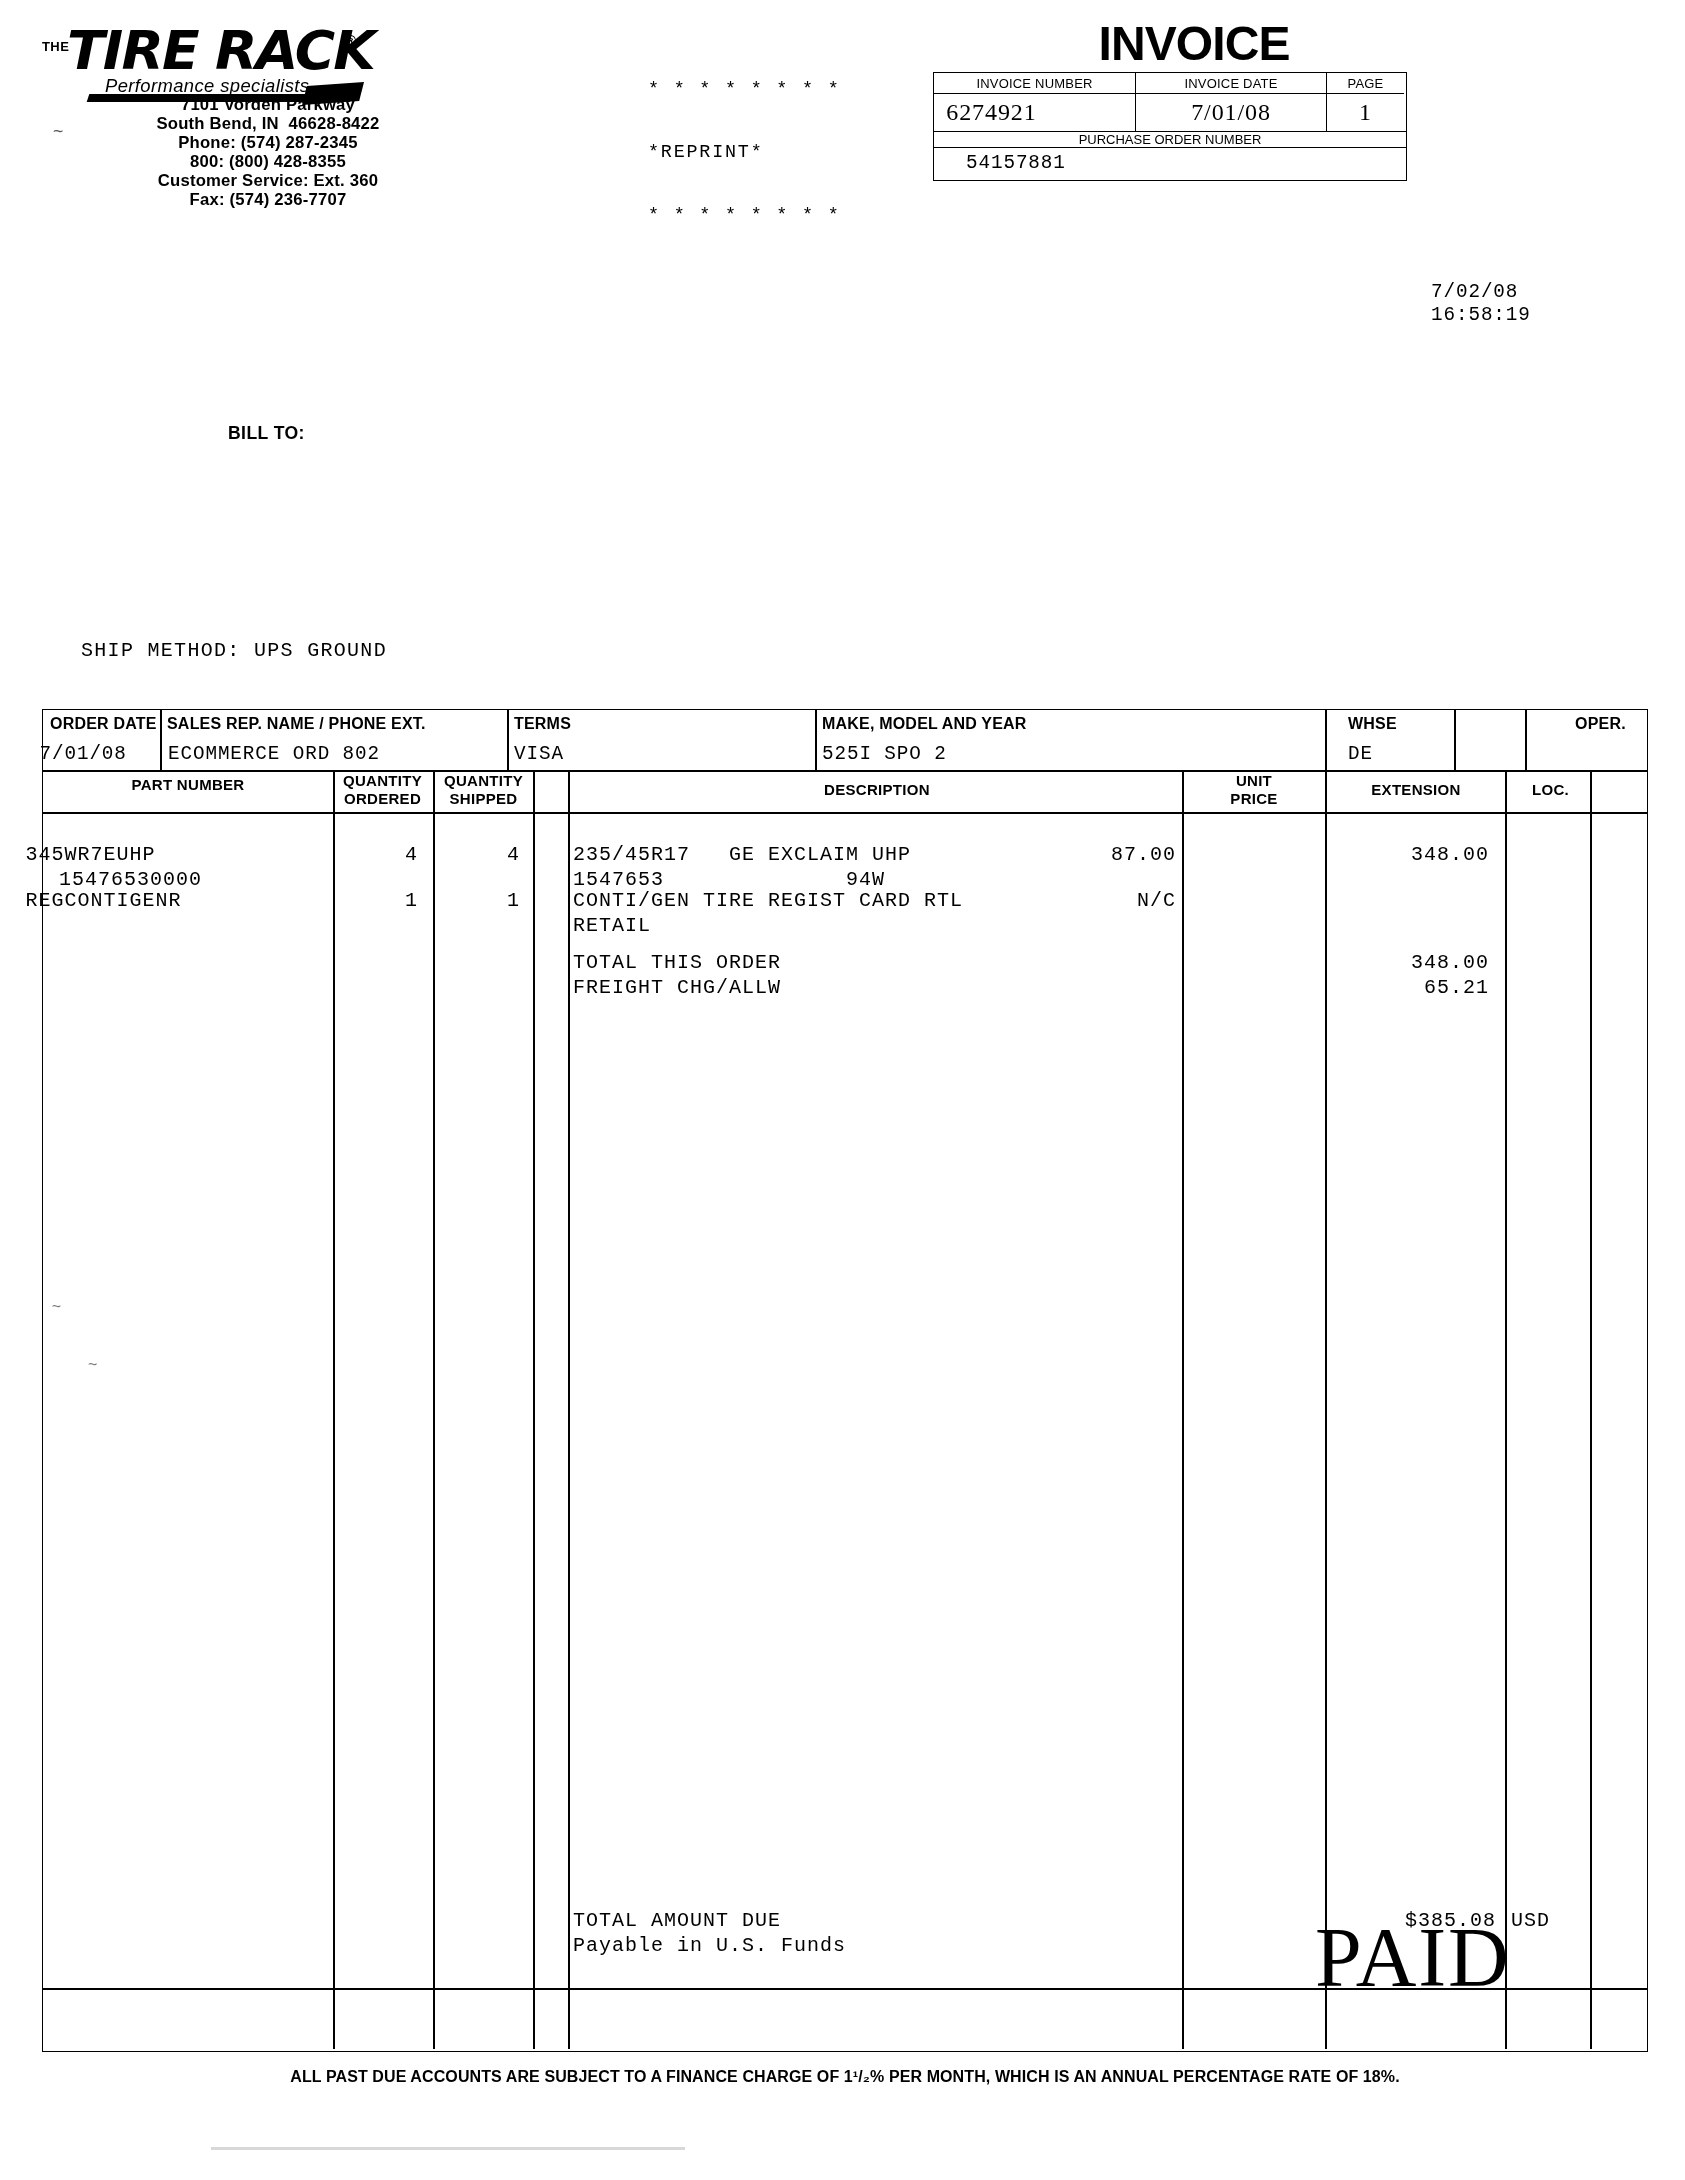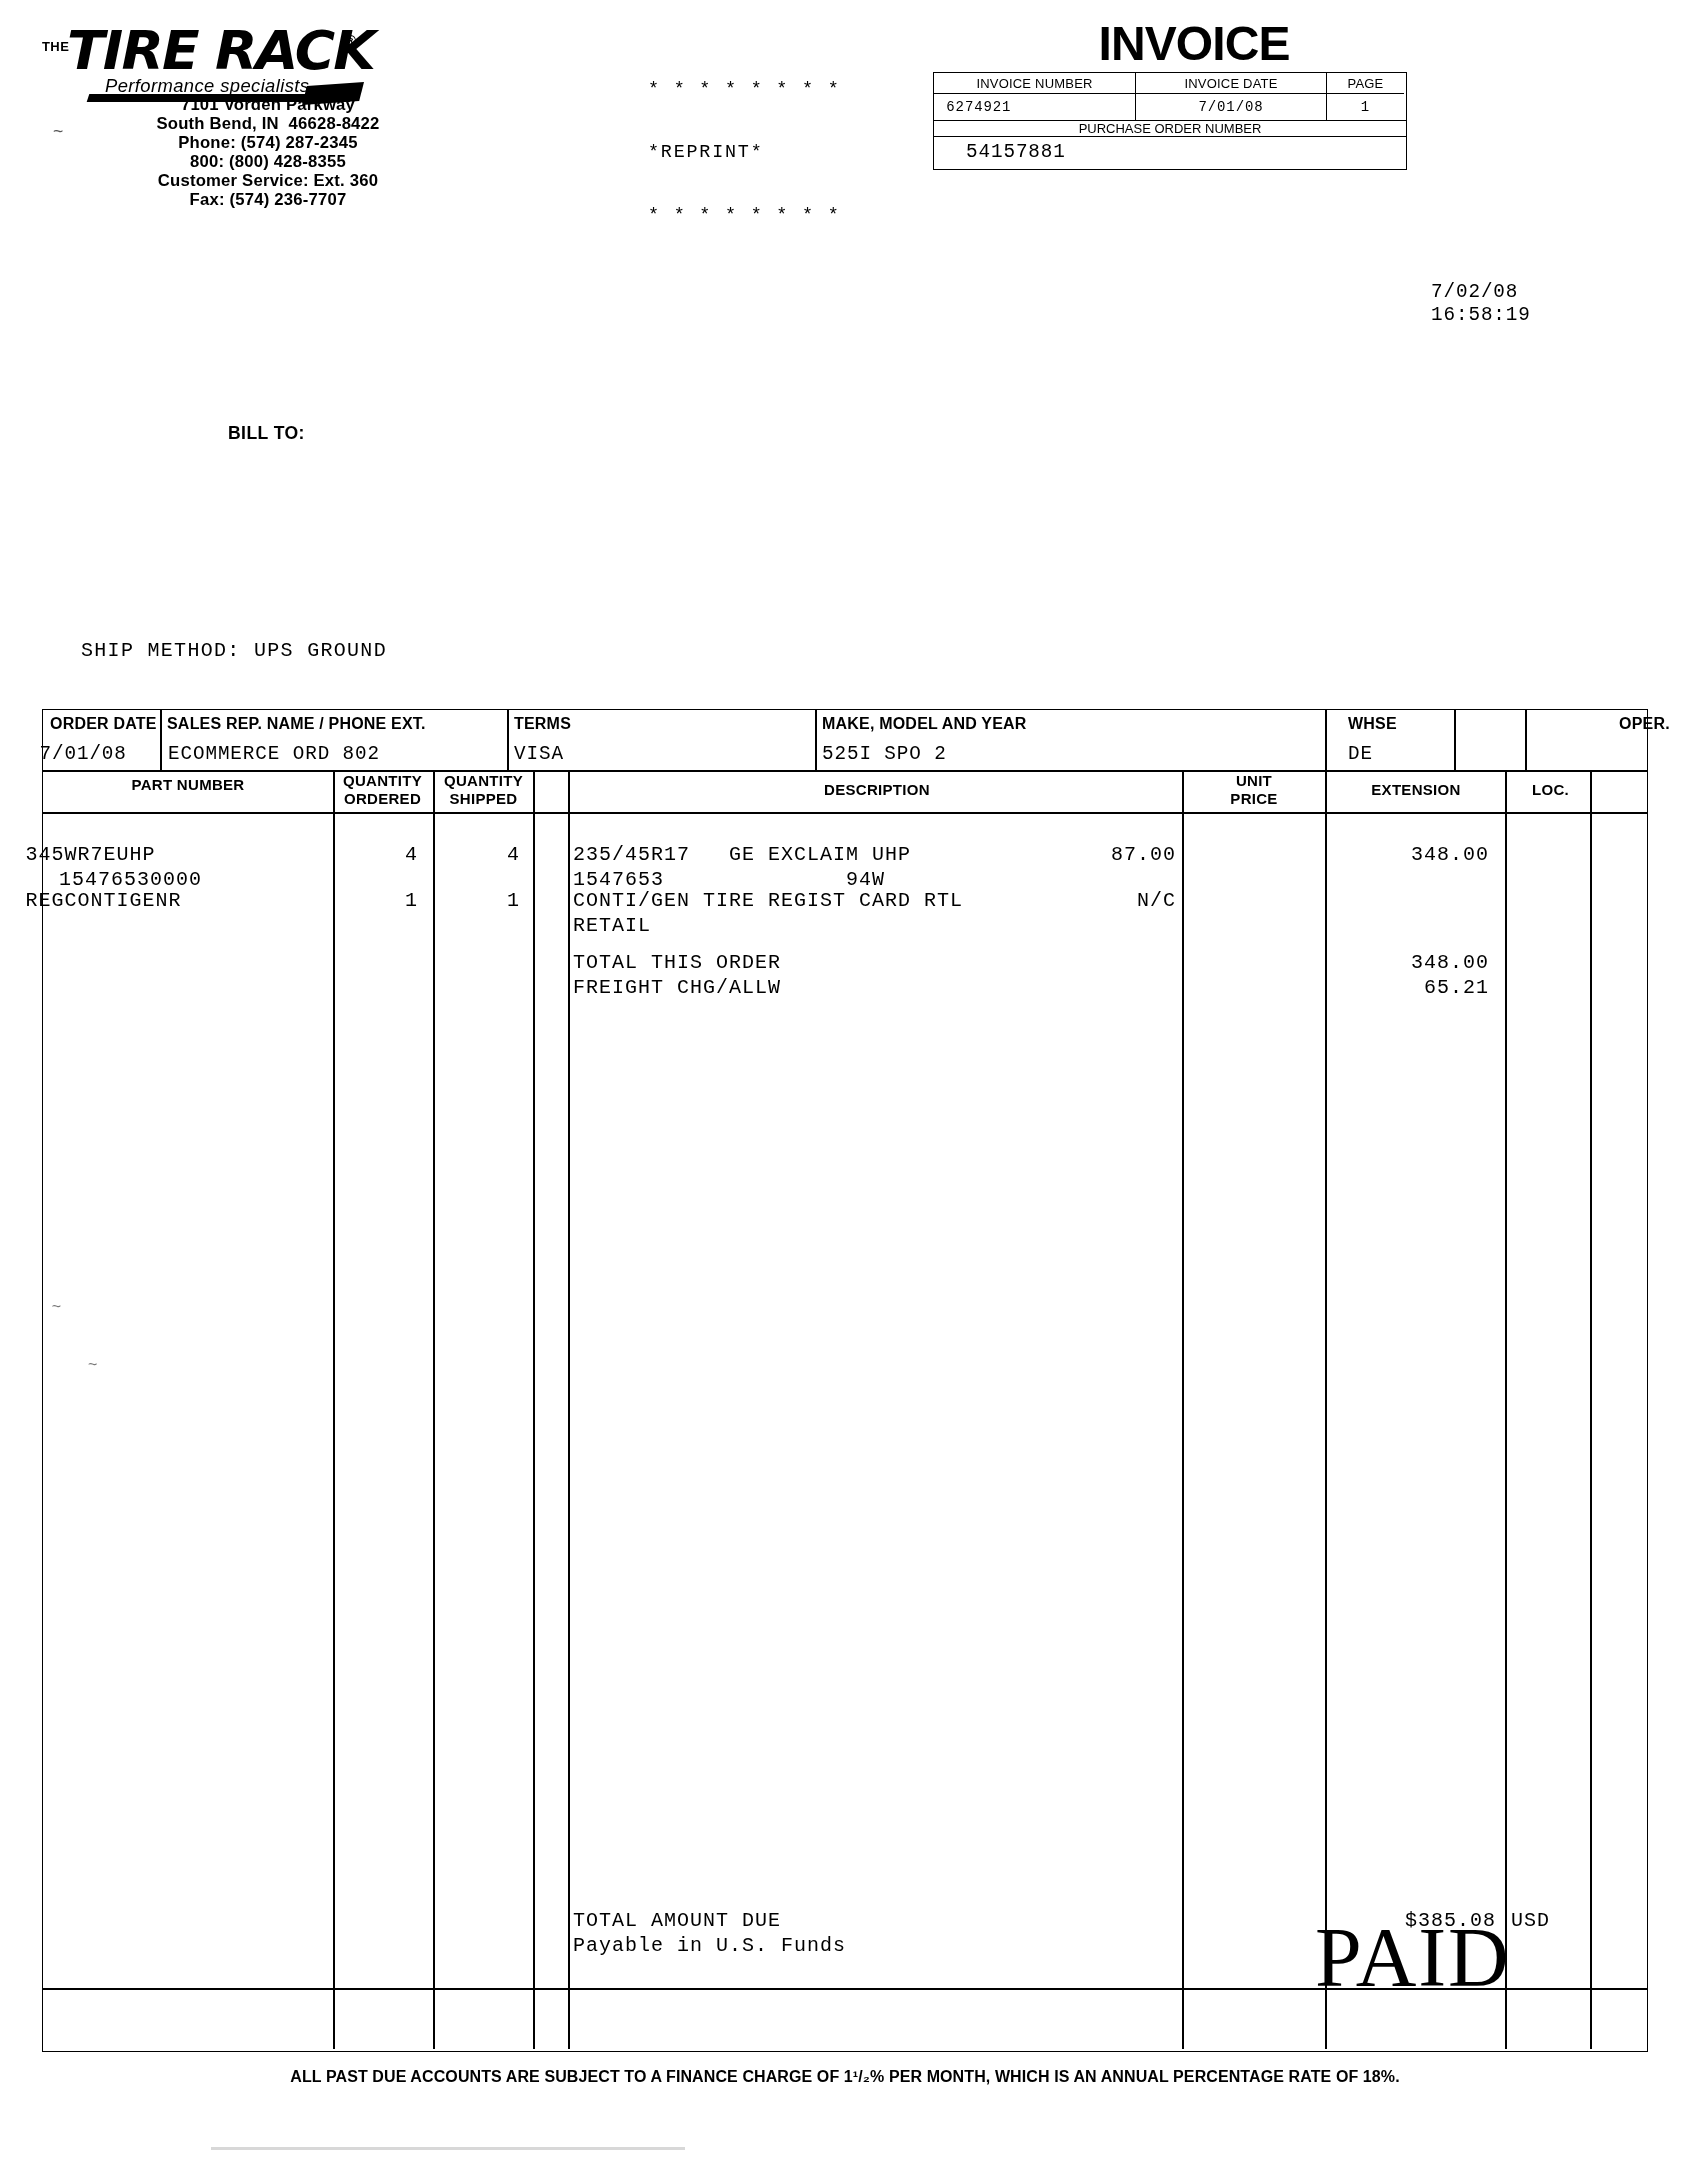--- a/index.html
+++ b/index.html
@@ -144,22 +144,22 @@
   }
   .inv-cell:last-child { border-right: none; }
   .inv-hdr {
     font-size: 13px;
     text-align: center;
     padding: 2.6px 0 2.6px 0;
     border-bottom: 1.8px solid #000;
     letter-spacing: 0.2px;
   }
   .inv-val {
-    font-family: Liberation Mono, monospace;
-    font-size: 14px;
+    font-family: Liberation Serif, serif;
+    font-size: 24px;
     padding: 4.4px 0 5.3px 12.3px;
     letter-spacing: 0.9px;
   }
   .inv-val.center { text-align: center; padding-left: 0; }
   .c1 { width: 202px; }
   .c2 { width: 191px; }
   .c3 { width: 77px; }
   .po-hdr {
     font-size: 13px;
     text-align: center;
@@ -385,21 +385,21 @@
     <div class="band-sep" style="left:772px; height:61px;"></div>
     <div class="band-sep" style="left:1282px; height:61px;"></div>
     <div class="band-sep" style="left:1411px; height:61px;"></div>
     <div class="band-sep" style="left:1482px; height:61px;"></div>
 
     <div class="band-label" style="left:7px; top:5.3px;">ORDER DATE</div>
     <div class="band-label" style="left:124px; top:5.3px;">SALES REP. NAME / PHONE EXT.</div>
     <div class="band-label" style="left:471px; top:5.3px;">TERMS</div>
     <div class="band-label" style="left:779px; top:5.3px;">MAKE, MODEL AND  YEAR</div>
     <div class="band-label" style="left:1305px; top:5.3px;">WHSE</div>
-    <div class="band-label" style="left:1576px; top:5.3px;">OPER.</div>
+    <div class="band-label" style="left:1532px; top:5.3px;">OPER.</div>
 
     <div class="band-val" style="left:-3.5px; top:33px;">7/01/08</div>
     <div class="band-val" style="left:125px; top:33px;">ECOMMERCE ORD 802</div>
     <div class="band-val" style="left:471px; top:33px;">VISA</div>
     <div class="band-val" style="left:779px; top:33px;">525I SPO  2</div>
     <div class="band-val" style="left:1305px; top:33px;">DE</div>
 
     <div class="band-bottom" style="top:60px;"></div>
 
     <div class="colhdr" style="left:0px;   top:67px; width:290px;">PART NUMBER</div>

